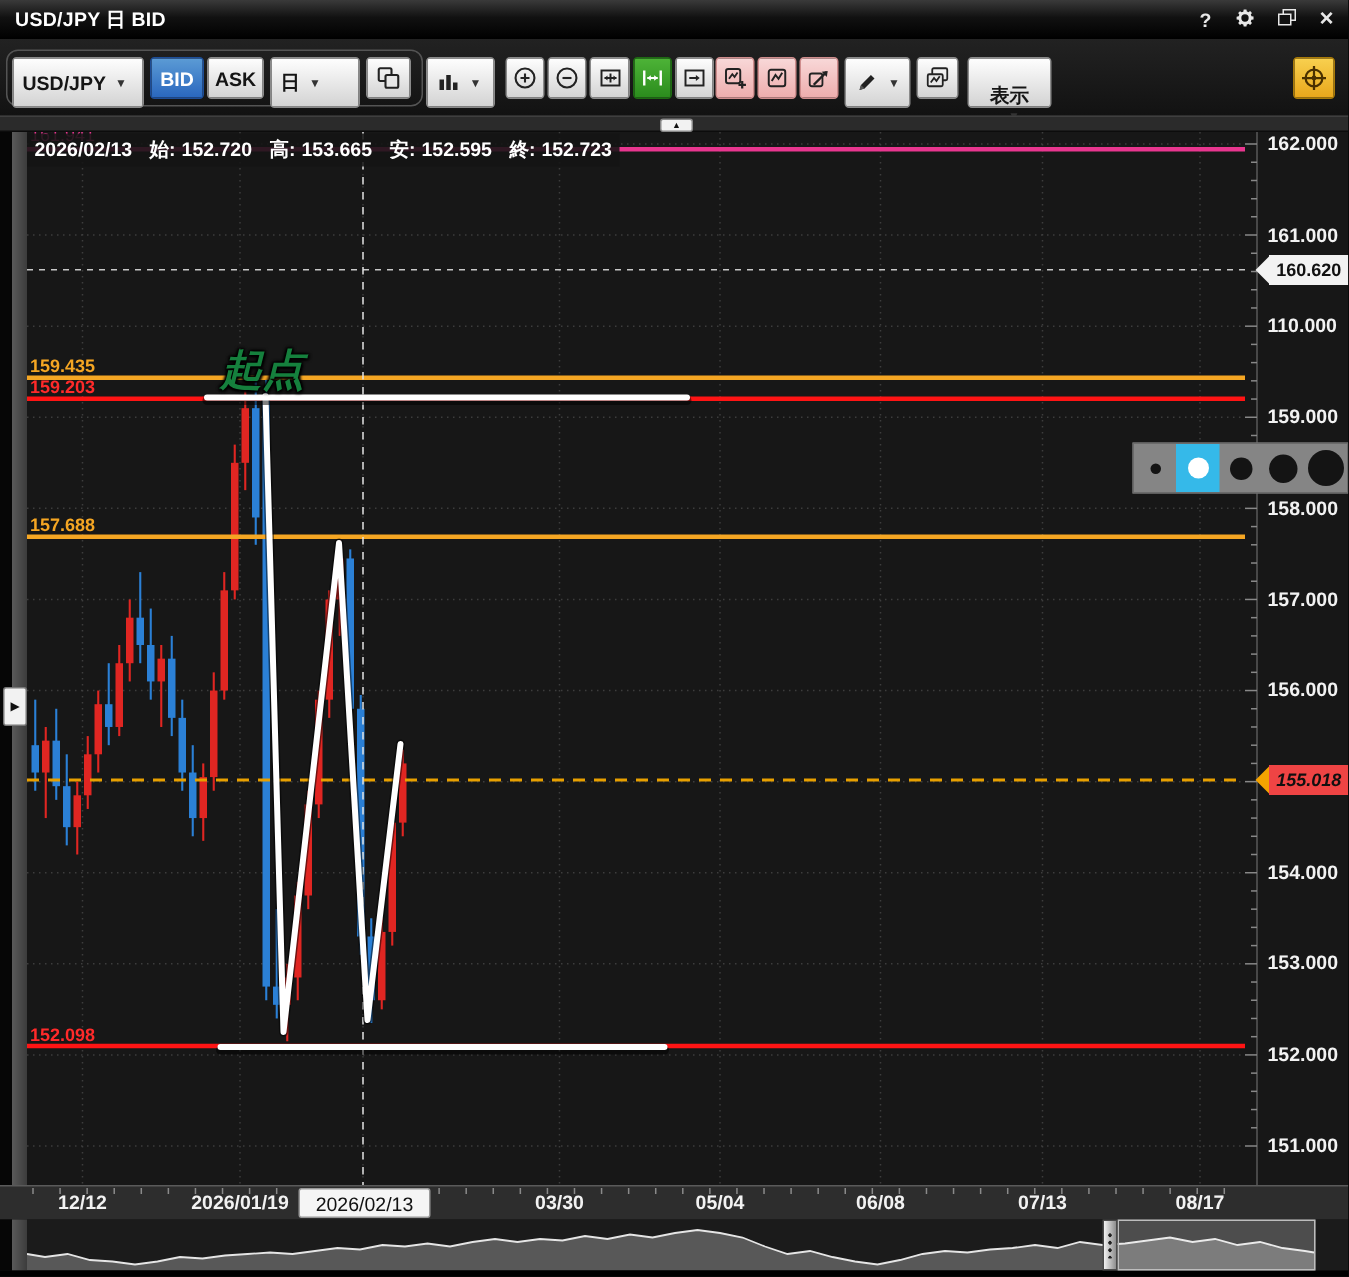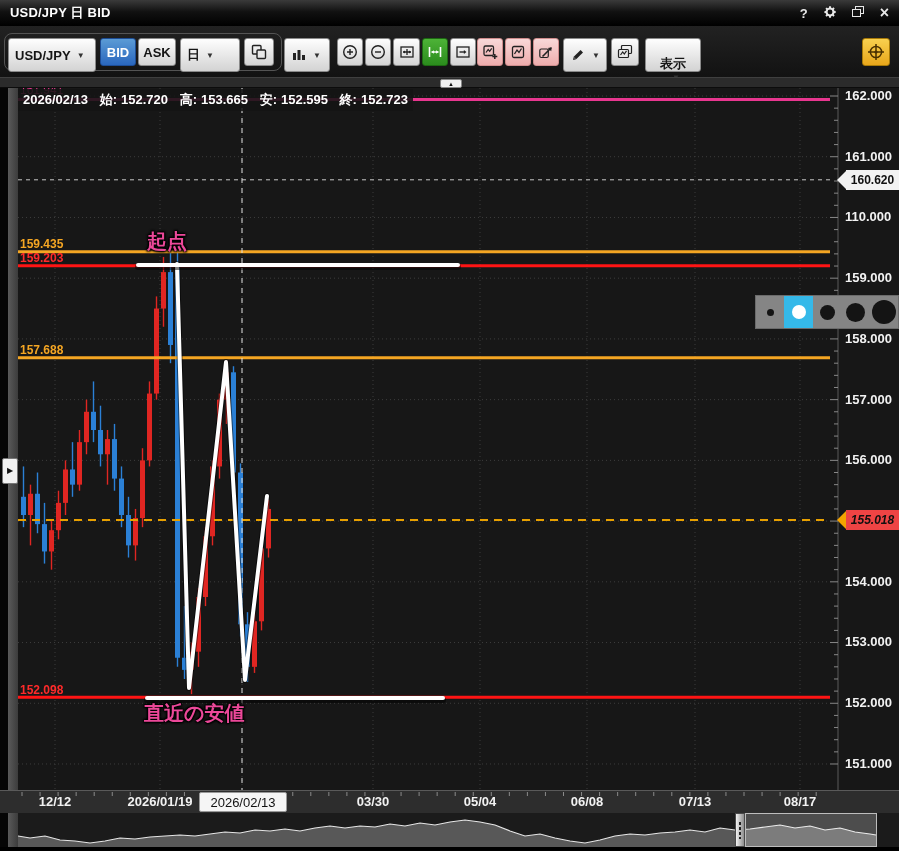--- a/index.html
+++ b/index.html
@@ -47,22 +47,22 @@
   .ohlc span{margin-right:8px;}
   .pink-label{position:absolute;left:20px;top:-5px;z-index:25;color:#e8368f;font-size:12px;font-weight:400;}
   .lvl-label{position:absolute;left:20px;height:14px;font-size:12px;font-weight:700;z-index:20;}
   .orange-txt{color:#f5a623;} .red-txt{color:#ff2a2a;}
   .tag{position:absolute;left:846px;width:53px;height:20px;z-index:40;display:flex;align-items:center;
     justify-content:center;color:#101010;font-size:12px;font-weight:700;}
   .tag::before{content:"";position:absolute;left:-9px;top:1px;border-top:9px solid transparent;
     border-bottom:9px solid transparent;}
   .tag-white{background:#f2f2f2;} .tag-white::before{border-right:9px solid #f2f2f2;}
   .tag-orange{background:#ef4444;font-style:italic;} .tag-orange::before{border-right:9px solid #f5a300;}
-  .annot{position:absolute;z-index:35;color:#ec4899;font-size:20px;font-weight:700;white-space:nowrap;
-    text-shadow:1px 1px 2px #000,-1px -1px 2px #000,1px -1px 2px #000,-1px 1px 2px #000;}
+  .annot{position:absolute;z-index:35;color:#15803d;font-size:28px;font-weight:700;white-space:nowrap;
+    text-shadow:1px 1px 2px #000,-1px -1px 2px #000,1px -1px 2px #000,-1px 1px 2px #000;font-style:italic;}
   .selector{position:absolute;left:755px;top:207px;width:144px;height:34px;background:#858585;
     display:flex;z-index:50;border:1px solid #6b6b6b;}
   .sel-cell{flex:1;display:flex;align-items:center;justify-content:center;cursor:pointer;}
   .sel-cell.active{background:#35b9e9;}
   .dot{border-radius:50%;background:#141414;}
   .sel-cell.active .dot{background:#fff;}
   
   .dateaxis{position:absolute;left:0;top:790px;width:899px;height:23px;background:#2d2d2d;
     border-top:1px solid #5a5a5a;}
   .dlab{position:absolute;top:3px;transform:translateX(-50%);color:#f2f2f2;font-size:13px;font-weight:700;white-space:nowrap;}
@@ -448,21 +448,20 @@
 
     <div class="lvl-label orange-txt" style="top:149px;">159.435</div>
     <div class="lvl-label red-txt" style="top:163px;">159.203</div>
     <div class="lvl-label orange-txt" style="top:255px;">157.688</div>
     <div class="lvl-label red-txt" style="top:595px;">152.098</div>
 
     <div class="tag tag-white" style="top:82px;">160.620</div>
     <div class="tag tag-orange" style="top:422px;">155.018</div>
 
     <div class="annot" style="left:147px;top:140px;">起点</div>
-    <div class="annot" style="left:144px;top:612px;">直近の安値</div>
 
     <div class="selector" id="selector">
         <div class="sel-cell">
           <div class="dot" style="width: 7px; height: 7px;"></div>
         </div>
         <div class="sel-cell active">
           <div class="dot" style="width: 14px; height: 14px;"></div>
         </div>
         <div class="sel-cell">
           <div class="dot" style="width: 15px; height: 15px;"></div>

